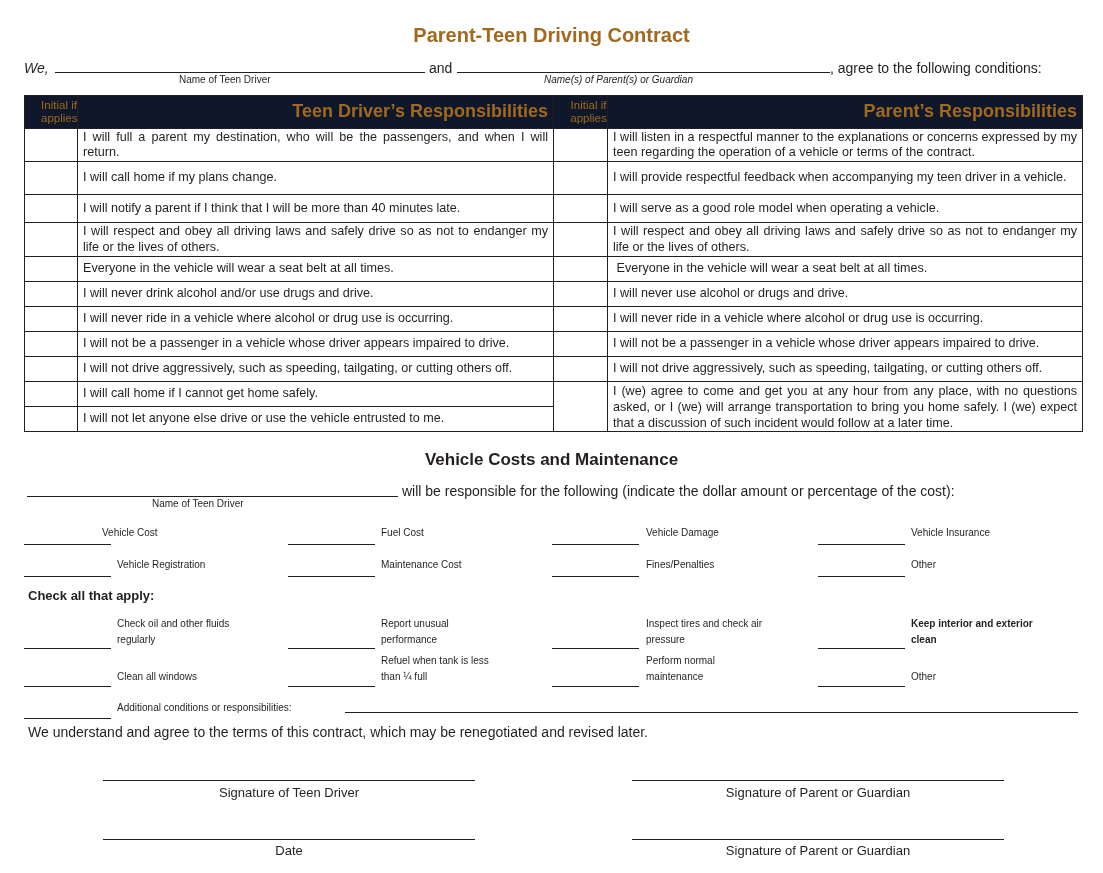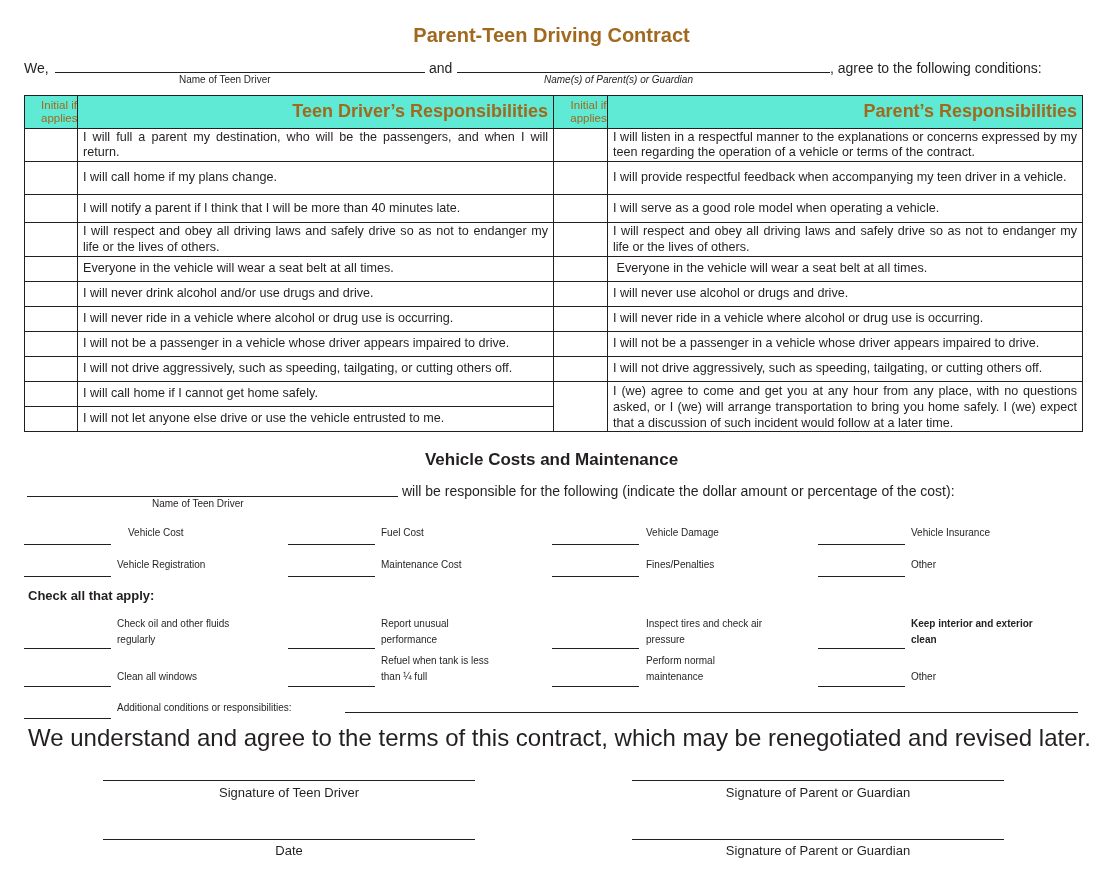--- a/index.html
+++ b/index.html
@@ -21,47 +21,47 @@
     table.contract {
       position: absolute; left: 24px; top: 95px; width: 1058px;
       border-collapse: collapse; table-layout: fixed;
     }
     table.contract td {
       border: 1px solid #231f20; font-size: 12.6px; line-height: 15.5px;
       padding: 0 5px; vertical-align: middle; text-align: justify;
     }
     table.contract td.ini { padding: 0; }
     table.contract tr.hdr td {
-      background: #5eead4; color: #a0691e; height: 32px; padding-left: 16px;
+      background: #0f172a; color: #a0691e; height: 32px; padding-left: 16px;
     }
     table.contract tr.hdr td.ini {
       font-size: 11.5px; line-height: 13px; text-align: center;
     }
     table.contract tr.hdr td.head {
       font-size: 18px; font-weight: bold; text-align: right;
     }
     .h33 { height: 33px; }
     .h28 { height: 28px; }
     .h34 { height: 34px; }
     .h25 { height: 25px; }
 
     .section-title {
       left: 0; width: 1103px; top: 450px; text-align: center;
       font-size: 17px; font-weight: bold; color: #231f20;
     }
-    .agree { left: 28px; top: 724px; font-size: 24px; white-space: nowrap; }
+    .agree { left: 28px; top: 724px; font-size: 14px; white-space: nowrap; }
     .sig-label { font-size: 13px; text-align: center; white-space: nowrap; }
     .bold13 { font-size: 13px; font-weight: bold; }
   </style>
 </head>
 <body>
 
 <div class="abs title">Parent-Teen Driving Contract</div>
 
-<div class="abs txt14" style="left:24px; top:60px;">We,</div>
+<div class="abs txt14" style="left:24px; top:60px;font-style:italic;">We,</div>
 <div class="line" style="left:55px; top:72px; width:370px;"></div>
 <div class="abs txt14" style="left:429px; top:60px;">and</div>
 <div class="line" style="left:457px; top:72px; width:373px;"></div>
 <div class="abs txt14" style="left:830px; top:60px;">, agree to the following conditions:</div>
 <div class="abs txt13" style="left:179px; top:74px;">Name of Teen Driver</div>
 <div class="abs txt13" style="left:544px; top:74px;font-style:italic;">Name(s) of Parent(s) or Guardian</div>
 
 <table class="contract">
   <colgroup>
     <col style="width:53px">
@@ -148,21 +148,21 @@
   </tr>
 </tbody>
   </table>
 
 <div class="abs section-title">Vehicle Costs and Maintenance</div>
 <div class="line" style="left:27px; top:496px; width:371px;"></div>
 <div class="abs txt14" style="left:402px; top:483px;">will be responsible for the following (indicate the dollar amount or percentage of the cost):</div>
 <div class="abs txt13" style="left:152px; top:498px;">Name of Teen Driver</div>
 
 <div class="line" style="left:24px; top:544px; width:87px;"></div>
-<div class="abs txt13" style="left:128px; top:527px;">Vehicle Cost</div>
+<div class="abs txt13" style="left:102px; top:527px;">Vehicle Cost</div>
 <div class="line" style="left:288px; top:544px; width:87px;"></div>
 <div class="abs txt13" style="left:381px; top:527px;">Fuel Cost</div>
 <div class="line" style="left:552px; top:544px; width:87px;"></div>
 <div class="abs txt13" style="left:646px; top:527px;">Vehicle Damage</div>
 <div class="line" style="left:818px; top:544px; width:87px;"></div>
 <div class="abs txt13" style="left:911px; top:527px;">Vehicle Insurance</div>
 
 <div class="line" style="left:24px; top:576px; width:87px;"></div>
 <div class="abs txt13" style="left:117px; top:559px;">Vehicle Registration</div>
 <div class="line" style="left:288px; top:576px; width:87px;"></div>

